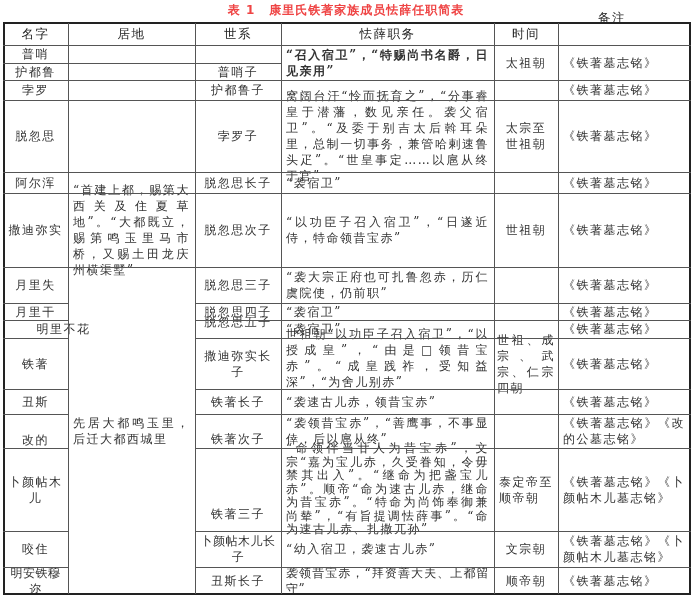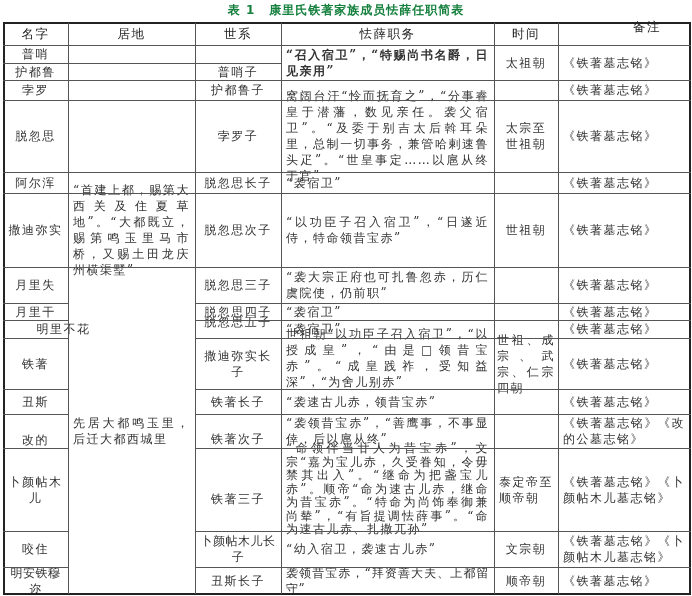--- a/index.html
+++ b/index.html
@@ -1,20 +1,20 @@
 <!DOCTYPE html>
 <html><head>
 <meta charset="utf-8">
 <style>
   html, body { margin: 0; padding: 0; background: #ffffff; }
   body { width: 692px; height: 596px; position: relative; overflow: hidden;
          font-family: "DejaVu Serif", "Liberation Serif", serif; color: #2a2a2a; }
   .caption { position: absolute; top: 2px; left: 0; width: 692px; text-align: center;
              font-family: "DejaVu Sans", "Liberation Sans", sans-serif; font-weight: bold;
-             font-size: 12px; color: #15803d; letter-spacing: 1px; }
+             font-size: 12px; color: #ef4444; letter-spacing: 1px; }
   .caption .num { margin-right: 14px; }
   .table { position: absolute; left: 0; top: 0; width: 692px; height: 596px; }
   .cell { position: absolute; box-sizing: border-box; display: flex; align-items: center;
           font-size: 12px; line-height: 16px; color: #333; padding: 0 5px; }
   .cell.c { justify-content: center; text-align: center; }
   .cell.l { justify-content: flex-start; text-align: justify; }
   .cell .txt { display: block; letter-spacing: 1.5px; }
   .hdr { font-size: 12.5px; letter-spacing: 6px; color: #222; }
   .hline { position: absolute; height: 1px; background: #555; }
   .hline.thick { height: 2px; background: #222; }
@@ -38,21 +38,21 @@
     </div>
   <div class="cell c hdr" style="left:195px;top:23px;width:86px;height:22px;">
       <span class="txt">世系</span>
     </div>
   <div class="cell c hdr" style="left:281px;top:23px;width:213px;height:22px;">
       <span class="txt">怯薛职务</span>
     </div>
   <div class="cell c hdr" style="left:494px;top:23px;width:64px;height:22px;">
       <span class="txt">时间</span>
     </div>
-  <div class="cell c hdr" style="left:558px;top:16px;width:108px;height:22px;justify-content:flex-end;">
+  <div class="cell c hdr" style="left:558px;top:7px;width:108px;height:22px;">
       <span class="txt">备注</span>
     </div>
 
   <div class="cell c" style="left:3px;top:45px;width:65px;height:18px;">
       <span class="txt">普哨</span>
     </div>
   <div class="cell c" style="left:3px;top:63px;width:65px;height:17px;">
       <span class="txt">护都鲁</span>
     </div>
   <div class="cell c" style="left:3px;top:80px;width:65px;height:20px;">
@@ -128,21 +128,21 @@
     </div>
   <div class="cell c" style="left:195px;top:338px;width:86px;height:51px;">
       <span class="txt">撒迪弥实长子</span>
     </div>
   <div class="cell c" style="left:195px;top:389px;width:86px;height:25px;">
       <span class="txt">铁著长子</span>
     </div>
   <div class="cell c" style="left:195px;top:414px;width:86px;height:34px;margin-top:8px;">
       <span class="txt">铁著次子</span>
     </div>
-  <div class="cell c" style="left:195px;top:424px;width:86px;height:83px;align-items:flex-end;">
+  <div class="cell c" style="left:195px;top:472px;width:86px;height:83px;">
       <span class="txt">铁著三子</span>
     </div>
   <div class="cell c" style="left:195px;top:531px;width:86px;height:36px;padding:0 1px;">
       <span class="txt" style="letter-spacing:0.5px">卜颜帖木儿长子</span>
     </div>
   <div class="cell c" style="left:195px;top:567px;width:86px;height:27px;">
       <span class="txt">丑斯长子</span>
     </div>
 
   <div class="cell l" style="left:281px;top:45px;width:213px;height:35px;font-weight:bold;">

